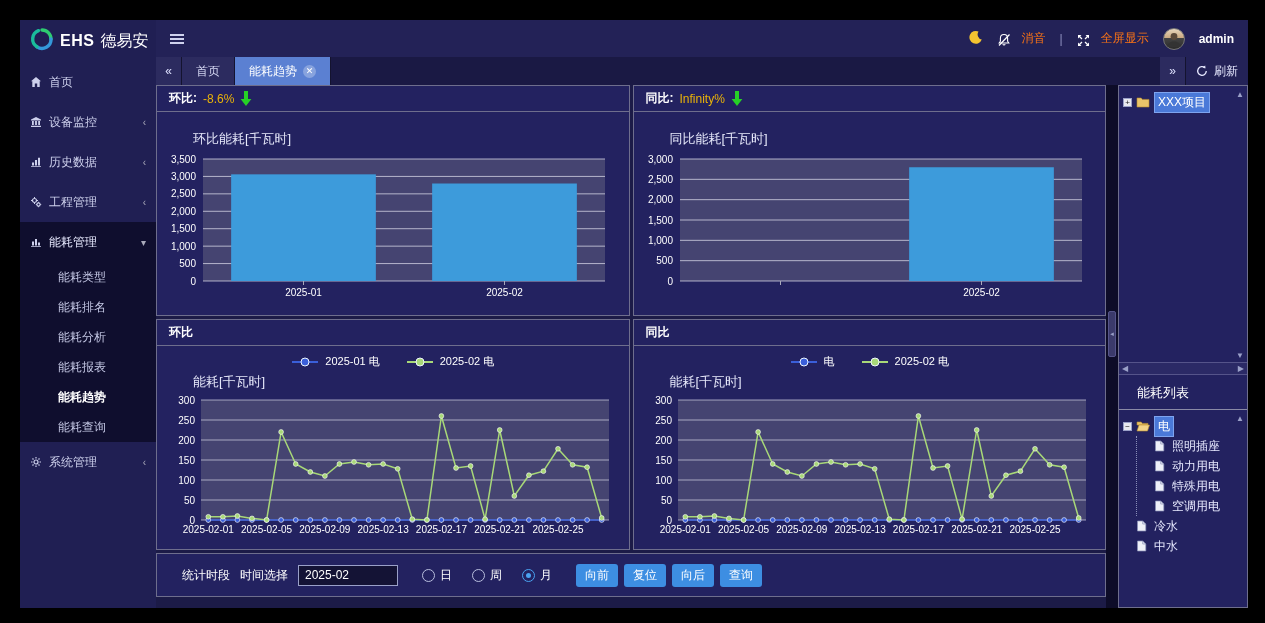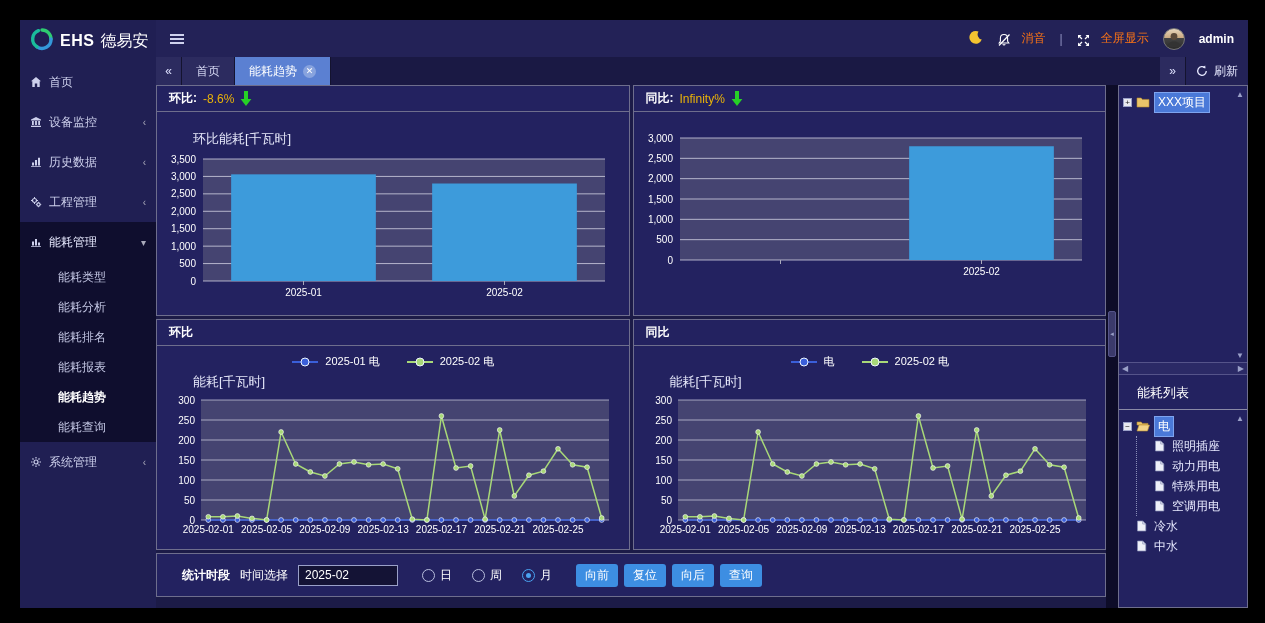--- a/index.html
+++ b/index.html
@@ -50,21 +50,21 @@
   .ph-value { color:#eab308; font-size:12px; }
   .down-arrow-icon svg { display:block; }
   .chart-wrap { padding-top:18px; }
   .axis-title { color:#e6e8fa; font-size:13px; margin:0 0 3px 36px; }
   .legend { display:flex; justify-content:center; gap:26px; padding:8px 0 4px; }
   .leg-item { display:flex; align-items:center; gap:6px; color:#fff; font-size:11px; cursor:pointer; }
   svg.chart text { fill:#fff; font-size:10px; font-family:"Liberation Sans","DejaVu Sans",sans-serif; }
 
   
   .ctrl-row { height:100%; display:flex; align-items:center; gap:10px; padding-left:25px; color:#fff; font-size:12px; }
-  .ctrl-label { font-weight:bold;text-align:center; }
+  .ctrl-label { font-weight:normal;text-align:center; }
   .time-input { width:100px; height:21px; background:#141335; border:1px solid #9aa0c8; color:#fff; font-size:12px; padding:0 6px; font-family:inherit; }
   .radio-group { display:flex; align-items:center; gap:20px; margin-left:14px; }
   .radio-item { display:flex; align-items:center; gap:5px; cursor:pointer; }
   .radio-circle { width:13px; height:13px; border-radius:50%; border:1px solid #b8bedd; display:inline-block; position:relative; background:transparent; }
   .radio-circle.checked { border-color:#4aa3f0; }
   .radio-circle.checked::after { content:""; position:absolute; left:3px; top:3px; width:5px; height:5px; border-radius:50%; background:#4aa3f0; }
   .btn-group { display:flex; gap:6px; margin-left:14px; }
   .blue-btn { background:#3d8ee2; color:#fff; border:none; font-size:12px; padding:3px 9px; border-radius:3px; cursor:pointer; font-family:inherit; }
 
   
@@ -160,22 +160,22 @@
             <div class="nav-item">
               <span class="nav-icon">
                 <svg width="12" height="12" viewBox="0 0 12 12" fill="#cdd0ec">
                   <path d="M1 10.2h10V11H1zM2 5.5h2v4H2zM5 3h2v6.5H5zM8 6.5h2v3H8z"></path>
                 </svg>
               </span>
               <span class="nav-label">能耗管理</span>
               <span class="nav-chev">▾</span>
             </div>
             <div class="nav-sub">能耗类型</div>
+            <div class="nav-sub">能耗排名</div>
             <div class="nav-sub">能耗分析</div>
-            <div class="nav-sub">能耗排名</div>
             <div class="nav-sub">能耗报表</div>
             <div class="nav-sub active">能耗趋势</div>
             <div class="nav-sub">能耗查询</div>
           </div>
           <div class="nav-group">
             <div class="nav-item">
               <span class="nav-icon">
                 <svg width="12" height="12" viewBox="0 0 12 12">
                   <circle cx="6" cy="6" r="2" fill="none" stroke="#cdd0ec" stroke-width="1.2"></circle>
                   <g stroke="#cdd0ec" stroke-width="1.2">
@@ -302,20 +302,21 @@
             <div class="phead">
               <span class="ph-label">同比:</span>
               <span class="ph-value">Infinity%</span>
               <span class="down-arrow-icon">
                 <svg width="12" height="15" viewBox="0 0 12 15">
                     <path d="M4 0h4v8h3.4L6 15 0.6 8H4z" fill="#26d026"></path>
                   </svg>
               </span>
             </div>
             <div class="chart-wrap">
+              <div class="axis-title">同比能耗[千瓦时]</div>
               <svg class="chart" id="chart1" width="468" height="152" viewBox="0 0 468 152">
                   <rect x="46" y="8" width="402" height="122" fill="#454471"></rect>
                   <line x1="46" x2="448" y1="130" y2="130" stroke="#d8d8e8" stroke-width="0.9" opacity="0.85"></line>
                   <text x="39" y="133.5" text-anchor="end">0</text>
                   <line x1="46" x2="448" y1="109.66666666666667" y2="109.66666666666667" stroke="#d8d8e8" stroke-width="0.9" opacity="0.85"></line>
                   <text x="39" y="113.16666666666667" text-anchor="end">500</text>
                   <line x1="46" x2="448" y1="89.33333333333334" y2="89.33333333333334" stroke="#d8d8e8" stroke-width="0.9" opacity="0.85"></line>
                   <text x="39" y="92.83333333333334" text-anchor="end">1,000</text>
                   <line x1="46" x2="448" y1="69" y2="69" stroke="#d8d8e8" stroke-width="0.9" opacity="0.85"></line>
                   <text x="39" y="72.5" text-anchor="end">1,500</text>

